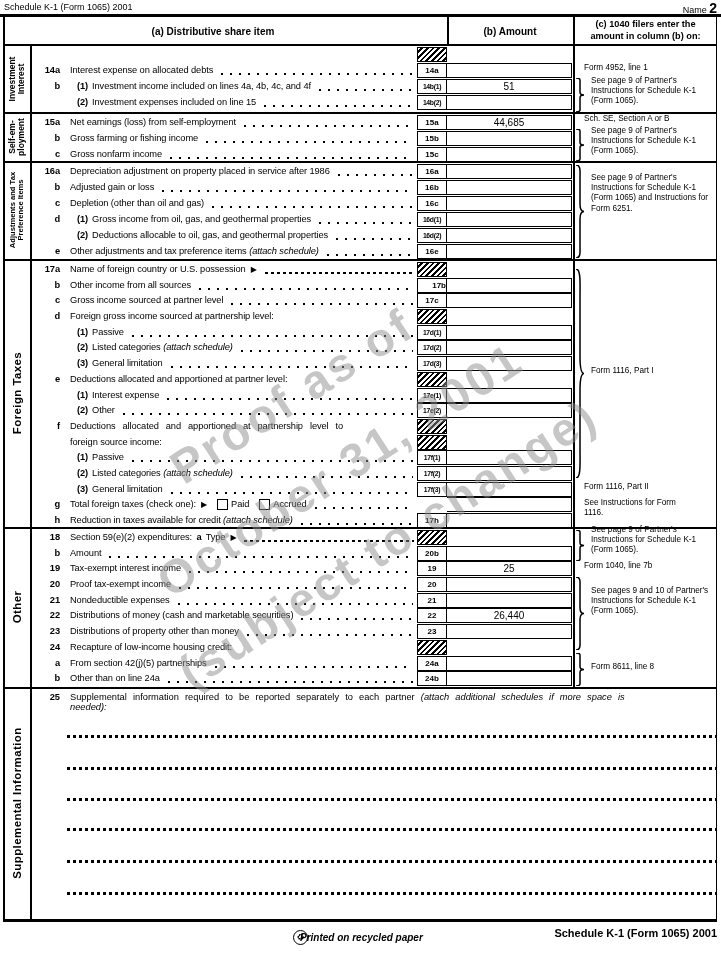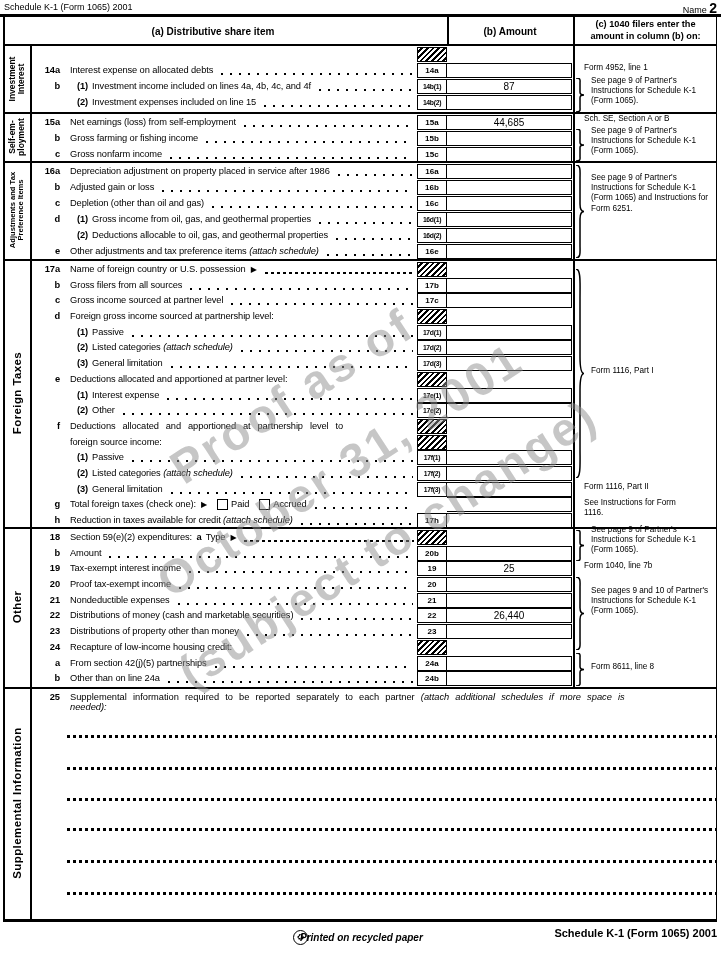--- a/index.html
+++ b/index.html
@@ -124,21 +124,21 @@
       </div>
       <div class="numcell" style="top: 63px;">14a</div>
       <div class="amtcell" style="top: 63px;"></div>
       <div class="frow" style="top: 78px;">
         <span class="ln">b</span>
         <span class="bnum">(1)</span>
         <span class="lbl" style="margin-left: 4px;">Investment income included on lines 4a, 4b, 4c, and 4f</span>
         <span class="leader"></span>
       </div>
       <div class="numcell small" style="top: 79px;">14b(1)</div>
-      <div class="amtcell" style="top: 79px;">87</div>
+      <div class="amtcell" style="top: 79px;">51</div>
       <div class="frow" style="top: 94px;">
         <span class="ln"></span>
         <span class="bnum">(2)</span>
         <span class="lbl" style="margin-left: 4px;">Investment expenses included on line 15</span>
         <span class="leader"></span>
       </div>
       <div class="numcell small" style="top: 95px;">14b(2)</div>
       <div class="amtcell" style="top: 95px;"></div>
       <div class="frow" style="top: 114px;">
         <span class="ln">15a</span>
@@ -208,24 +208,24 @@
       <div class="amtcell" style="top: 244px;"></div>
       <div class="frow" style="top: 261px;">
         <span class="ln">17a</span>
         <span class="lbl">Name of foreign country or U.S. possession</span>
         <span class="arrow">▶</span>
         <span class="dotfill"></span>
       </div>
       <div class="numcell hatch" style="top: 262px;"></div>
       <div class="frow" style="top: 277px;">
         <span class="ln">b</span>
-        <span class="lbl">Gross filers from all sources</span>
-        <span class="leader"></span>
-      </div>
-      <div class="numcell" style="top: 278px;">17b</div>
+        <span class="lbl">Other income from all sources</span>
+        <span class="leader"></span>
+      </div>
+      <div class="numcell" style="top: 278px; text-align: right;">17b</div>
       <div class="amtcell" style="top: 278px;"></div>
       <div class="frow" style="top: 292px;">
         <span class="ln">c</span>
         <span class="lbl">Gross income sourced at partner level</span>
         <span class="leader"></span>
       </div>
       <div class="numcell" style="top: 293px;">17c</div>
       <div class="amtcell" style="top: 293px;"></div>
       <div class="frow" style="top: 308px;">
         <span class="ln">d</span>

